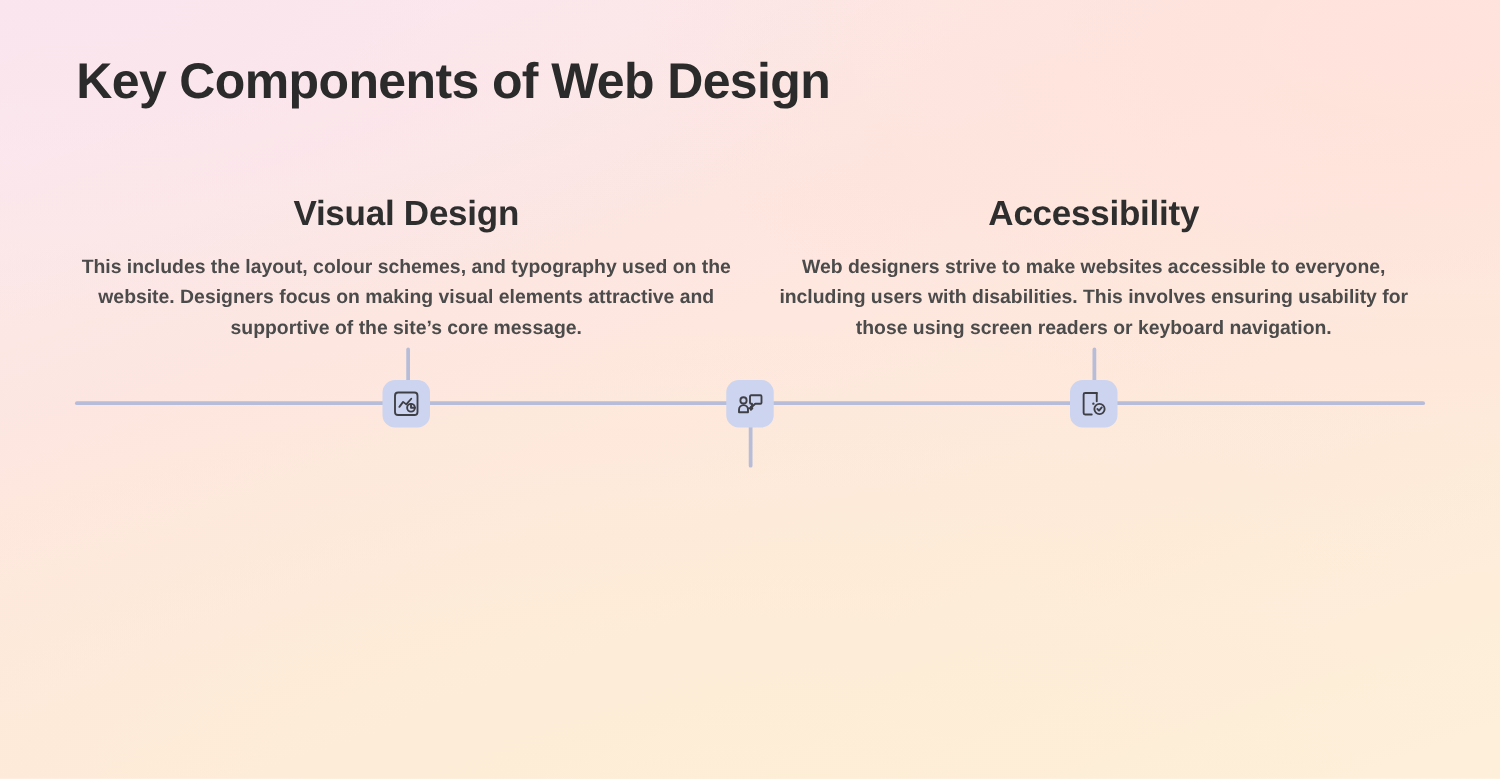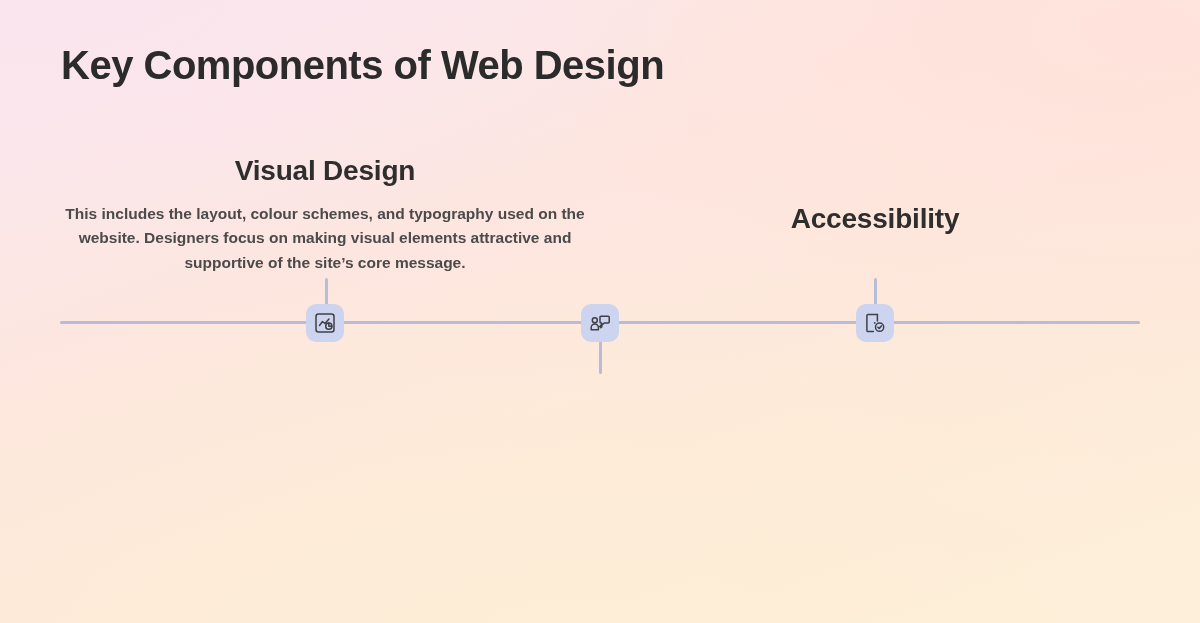--- a/index.html
+++ b/index.html
@@ -99,21 +99,20 @@
 
   .item-visual {
     left: 60px;
     top: 154px;
     width: 530px;
   }
   .item-accessibility {
     left: 610px;
     top: 154px;
     width: 530px;
-    margin-top: 48px;
   }
   .item-interactive {
     left: 335px;
     top: 384px;
     width: 530px;
   }
 </style>
 </head>
 <body>
 
@@ -161,18 +160,19 @@
     </span>
   </div>
 
   <div class="item item-visual">
     <div class="item-title">Visual Design</div>
     <div class="item-desc">This includes the layout, colour schemes, and typography used on the website. Designers focus on making visual elements attractive and supportive of the site’s core message.</div>
   </div>
 
   <div class="item item-accessibility">
     <div class="item-title">Accessibility</div>
+    <div class="item-desc">Web designers strive to make websites accessible to everyone, including users with disabilities. This involves ensuring usability for those using screen readers or keyboard navigation.</div>
   </div>
 
   <div class="item item-interactive">
   </div>
 
 </div>
 
 </body></html>

